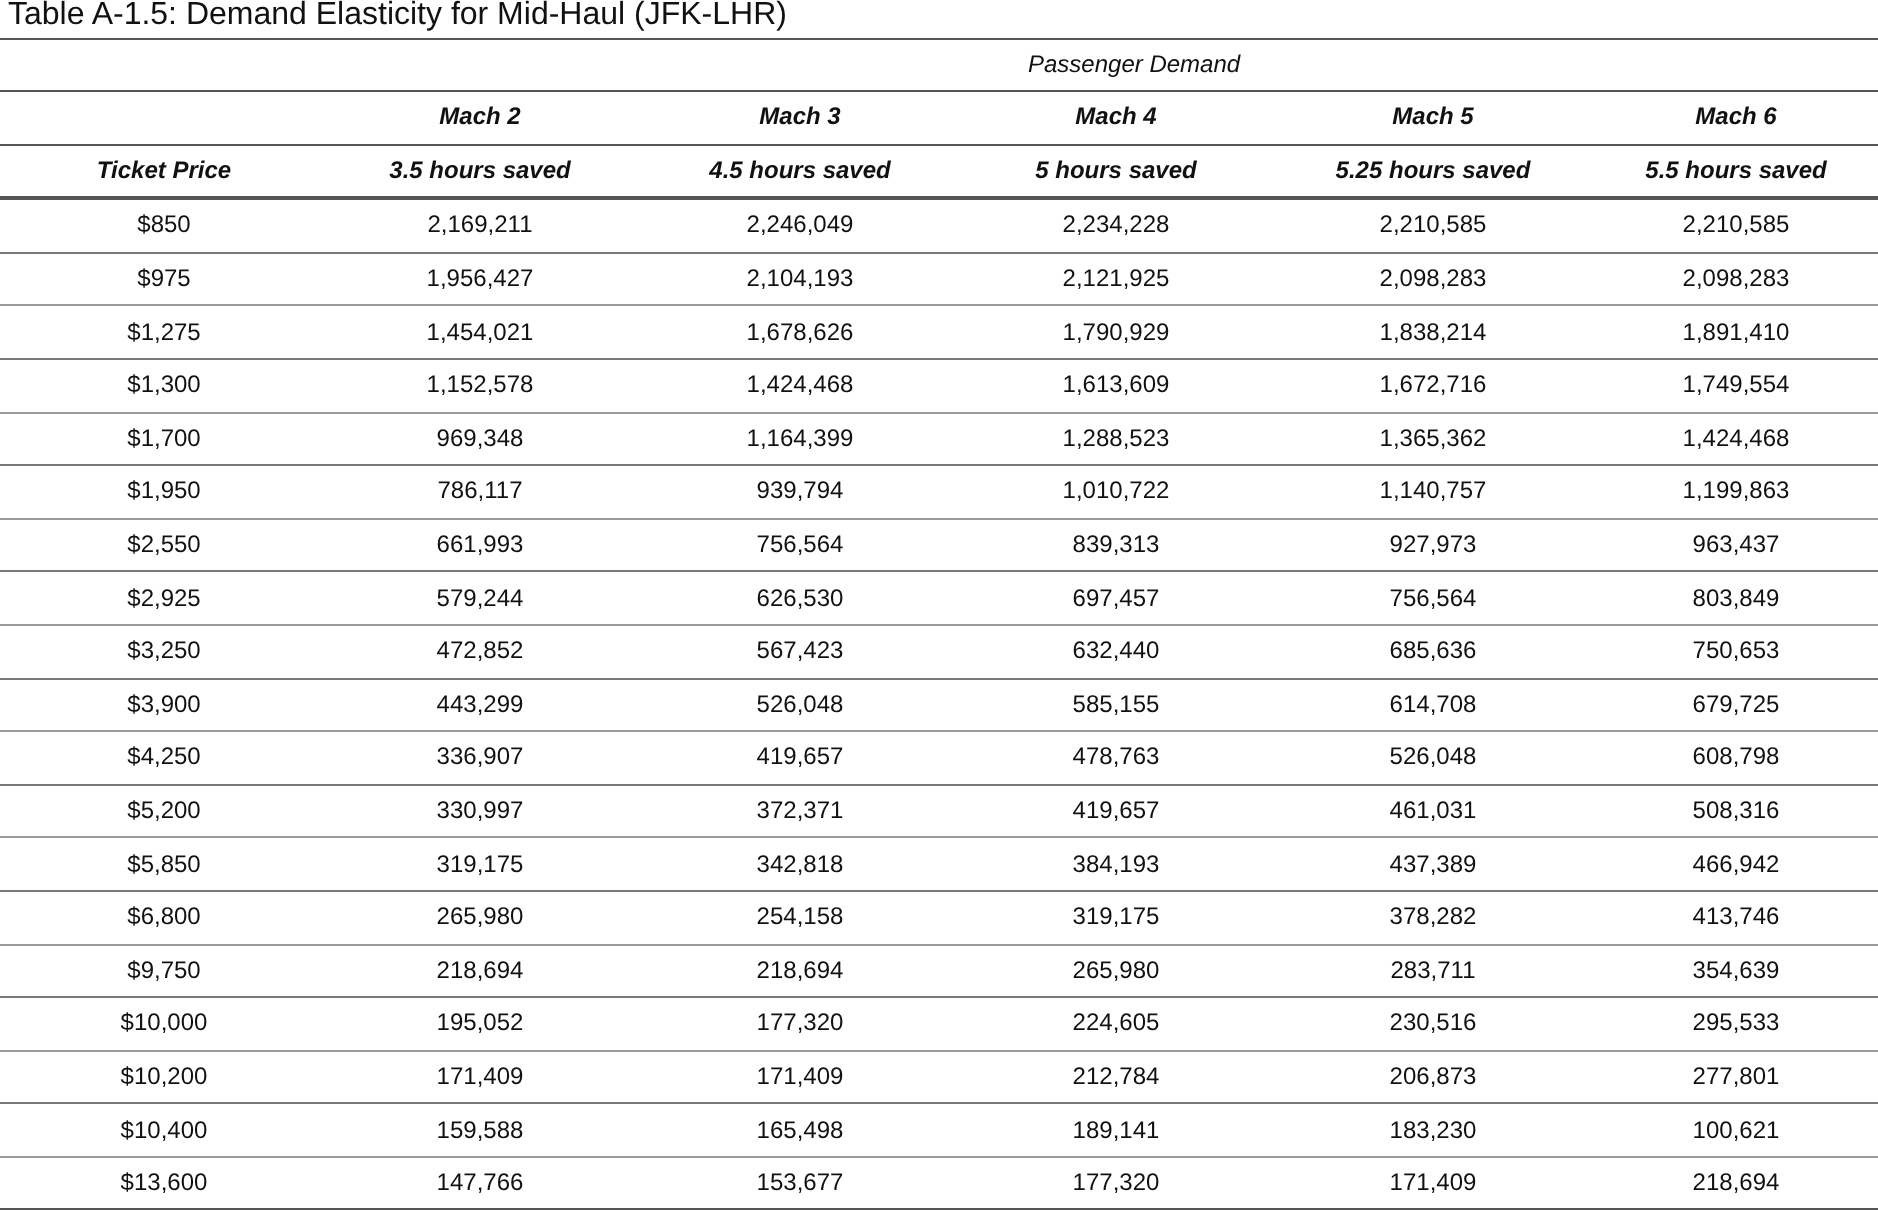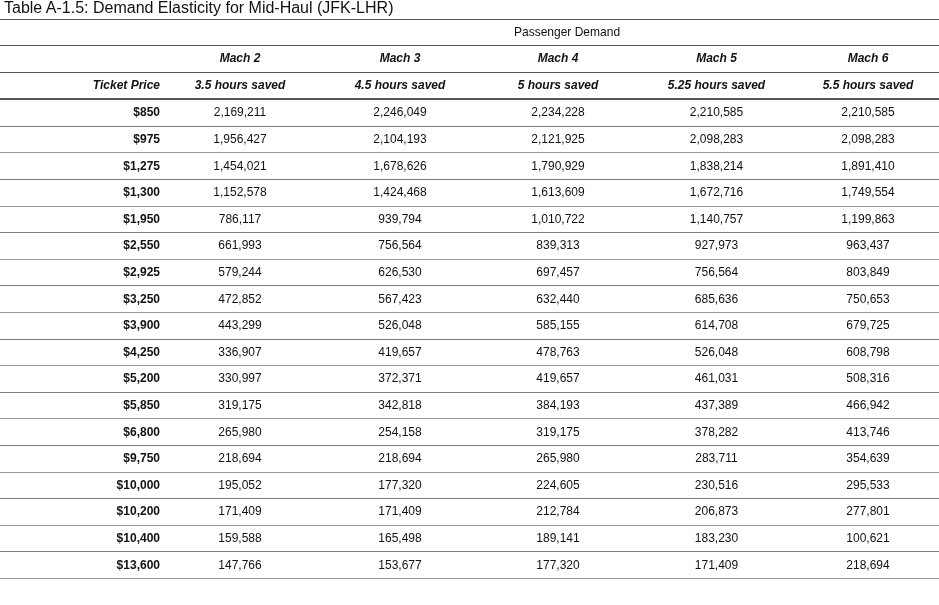--- a/index.html
+++ b/index.html
@@ -49,42 +49,42 @@
     tr.top-rule td {
       height: 2px;
       line-height: 2px;
       border-bottom: 1.5px solid #555;
     }
     tr.group-row td {
       height: 24px;
       border-bottom: 1.5px solid #555;
     }
     .group-label {
+      font-style: italic;
       text-align: left;
       padding-left: 34px;
     }
     tr.mach-row th, tr.sub-row th {
       font-weight: bold;
       text-align: center;
       font-style: italic;
     }
     tr.mach-row th {
       border-bottom: 1.5px solid #555;
     }
     tr.sub-row th {
       border-bottom: 2px solid #555;
     }
     tr.sub-row th.stub {
-      text-align: right;
+      text-align: center;
       padding-left: 4px;
     }
     td.price {
-      text-align: right;
+      text-align: center;
       padding-left: 4px;
-      font-weight: bold;
     }
     td.num {
       text-align: center;
     }
     tbody tr:last-child td {
       border-bottom: 1.5px solid #555;
     }
     tbody tr:nth-child(even) td {
       border-bottom-color: #9a9a9a;
     }
@@ -155,20 +155,28 @@
       </tr>
       <tr>
         <td class="price">$1,300</td>
         <td class="num">1,152,578</td>
         <td class="num">1,424,468</td>
         <td class="num">1,613,609</td>
         <td class="num">1,672,716</td>
         <td class="num">1,749,554</td>
       </tr>
       <tr>
+        <td class="price">$1,700</td>
+        <td class="num">969,348</td>
+        <td class="num">1,164,399</td>
+        <td class="num">1,288,523</td>
+        <td class="num">1,365,362</td>
+        <td class="num">1,424,468</td>
+      </tr>
+      <tr>
         <td class="price">$1,950</td>
         <td class="num">786,117</td>
         <td class="num">939,794</td>
         <td class="num">1,010,722</td>
         <td class="num">1,140,757</td>
         <td class="num">1,199,863</td>
       </tr>
       <tr>
         <td class="price">$2,550</td>
         <td class="num">661,993</td>

